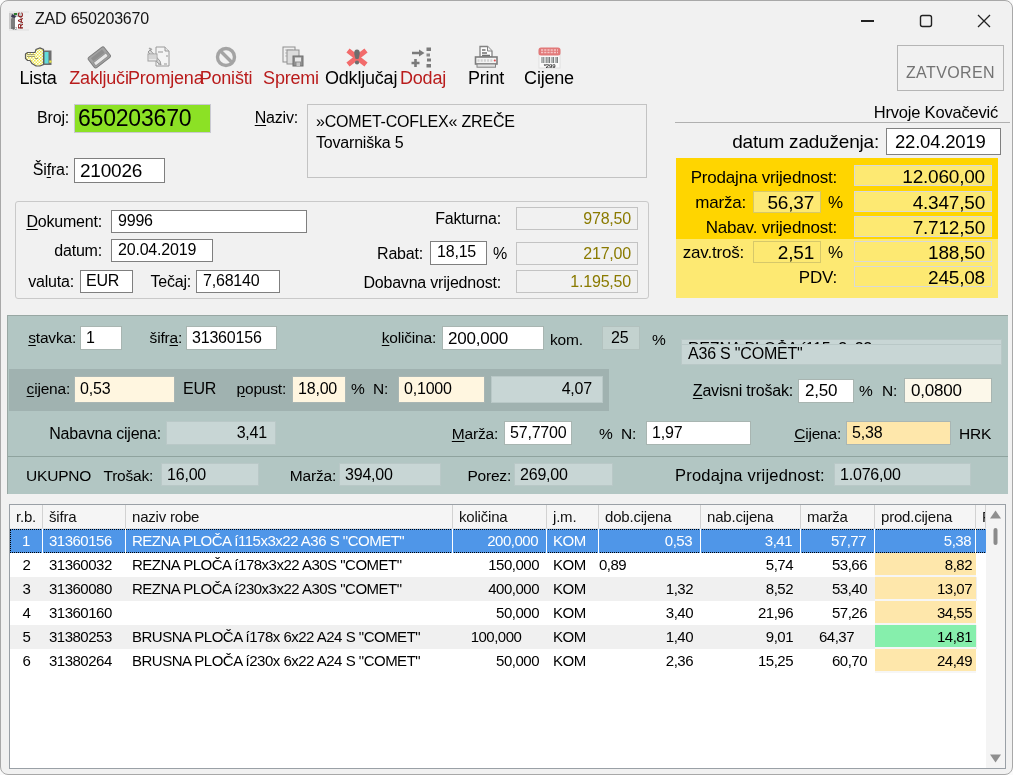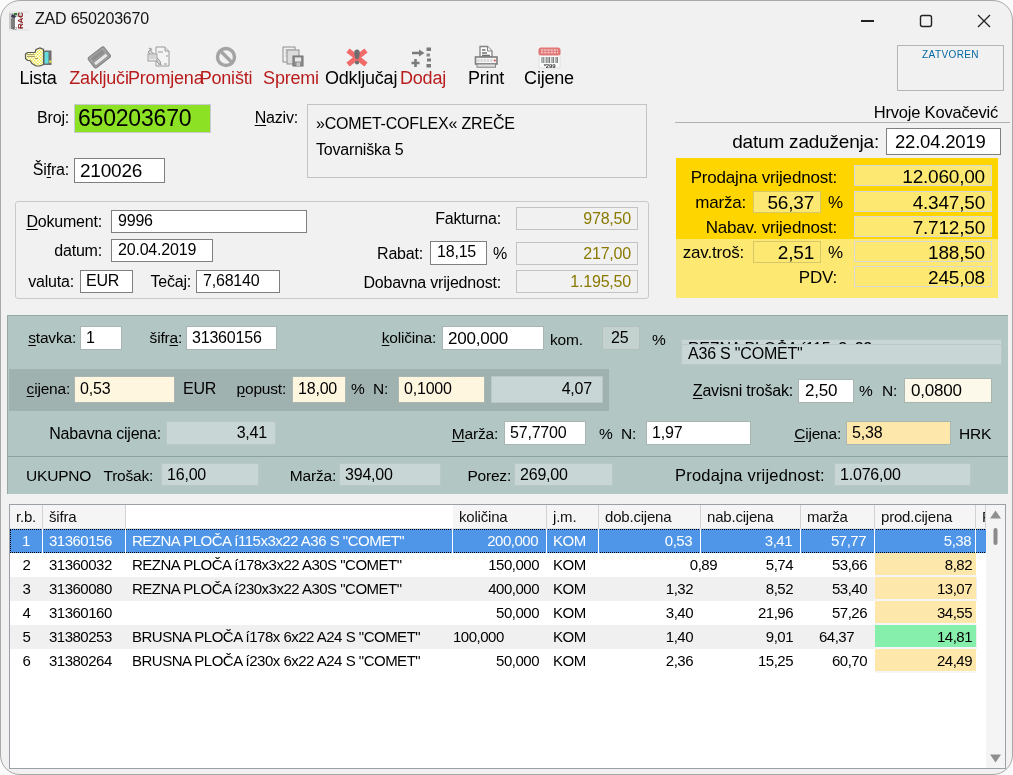--- a/index.html
+++ b/index.html
@@ -1,18 +1,18 @@
 <!DOCTYPE html>
 <html><head>
 <meta charset="utf-8">
 <style>
 * { margin:0; padding:0; box-sizing:border-box; }
 html,body { width:1013px; height:775px; background:#fafafa; font-family:"Liberation Sans", sans-serif; letter-spacing:-0.2px; }
 #win { position:absolute; left:0; top:0; width:1013px; height:775px; background:#f1f1f1;
-  border:1px solid #a8a8a8; border-radius:20px; overflow:hidden; }
+  border:1px solid #a8a8a8; border-radius:8px; overflow:hidden; }
 .ab { position:absolute; }
 .lbl { position:absolute; font-size:16px; color:#000; white-space:nowrap; }
 .inp { position:absolute; background:#fff; border:1px solid #7f7f7f; font-size:16px; color:#000; white-space:nowrap; overflow:hidden; padding-top:1px; }
 .ro  { position:absolute; background:#f1f1f1; border:1px solid #c0c0c0; font-size:16px; white-space:nowrap; overflow:hidden; padding-top:2px; }
 u { text-decoration:underline; text-underline-offset:2px; }
 
 #title { position:absolute; left:34px; top:9px; font-size:16px; color:#151515; }
 .tbtn { position:absolute; top:0; width:46px; height:40px; }
 
 .tool { position:absolute; top:44px; width:64px; text-align:center; }
@@ -170,27 +170,27 @@
               <line x1="23" y1="12" x2="23" y2="18"></line>
               <line x1="24.4" y1="12" x2="24.4" y2="18"></line>
             </g>
             <text x="16.5" y="22.5" font-size="6" text-anchor="middle" fill="#383838" font-family="Liberation Sans" font-weight="bold">*299</text>
           </svg></div>
         <div class="tx">Cijene</div>
       </div>
     </div>
 
   <div class="ab" style="left:896px;top:44px;width:107px;height:46px;border:1px solid #b5b5b5;background:#f1f1f1;text-align:center">
-    <div style="font-size:10px;color:#0369a1;margin-top:3px;letter-spacing:0.4px">ZATVOREN</div>
+    <div style="font-size:16px;color:#737373;margin-top:18px;letter-spacing:0.4px">ZATVOREN</div>
   </div>
 
   <div class="lbl" style="left:0px;width:68px;text-align:right;top:108px">Broj:</div>
   <div class="ab" style="left:73px;top:103px;width:137px;height:29px;background:#8ce125;border:1px solid #c9c9d2;font-size:23px;padding-left:3px">650203670</div>
   <div class="lbl" style="left:197px;width:100px;text-align:right;top:108px"><u>N</u>aziv:</div>
-  <div class="ro" style="left:306px;top:103px;width:340px;height:74px;border-color:#c3c3c3;padding:6px 0 0 8px;line-height:26px">»COMET-COFLEX« ZREČE<br>Tovarniška 5</div>
+  <div class="ro" style="left:306px;top:103px;width:340px;height:74px;border-color:#c3c3c3;padding:6px 0 0 8px;line-height:21px">»COMET-COFLEX« ZREČE<br>Tovarniška 5</div>
   <div class="lbl" style="left:0px;width:68px;text-align:right;top:160px">Ši<u>f</u>ra:</div>
   <div class="inp" style="left:73px;top:157px;width:91px;height:25px;font-size:19px;padding-left:5px">210026</div>
 
   <div class="ab" style="left:14px;top:200px;width:634px;height:98px;border:1px solid #c9c9c9;border-radius:3px"></div>
   <div class="lbl" style="left:21px;width:80px;text-align:right;top:212px"><u>D</u>okument:</div>
   <div class="inp" style="left:110px;top:209px;width:196px;height:23px;padding-left:6px">9996</div>
   <div class="lbl" style="left:21px;width:80px;text-align:right;top:241px">datum:</div>
   <div class="inp" style="left:110px;top:238px;width:102px;height:23px;padding-left:6px">20.04.2019</div>
   <div class="lbl" style="left:0px;width:73px;text-align:right;top:272px">valuta:</div>
   <div class="inp" style="left:79px;top:269px;width:53px;height:23px;padding-left:5px">EUR</div>
@@ -253,41 +253,42 @@
   <div class="sbox sg" style="left:490px;top:375px;width:112px;height:27px;padding:3px 10px 0 0;text-align:right">4,07</div>
   <div class="slbl" style="left:672px;width:120px;text-align:right;top:381px;font-size:16px"><u>Z</u>avisni trošak:</div>
   <div class="sbox white" style="left:797px;top:378px;width:56px;height:24px;padding:1px 0 0 6px;font-size:17px">2,50</div>
   <div class="slbl" style="left:858px;top:381px">%</div>
   <div class="slbl" style="left:881px;top:381px">N:</div>
   <div class="sbox" style="left:903px;top:377px;width:88px;height:25px;background:#fcf8ea;border:1px solid #a8b5b1;padding:2px 0 0 6px;font-size:17px">0,0800</div>
 
   <div class="slbl" style="left:20px;width:140px;text-align:right;top:424px;font-size:16px">Nabavna cijena:</div>
   <div class="sbox sg" style="left:165px;top:420px;width:110px;height:24px;padding:2px 8px 0 0;text-align:right">3,41</div>
   <div class="slbl" style="left:437px;width:60px;text-align:right;top:424px"><u>M</u>arža:</div>
-  <div class="sbox white" style="left:503px;top:420px;width:82px;height:24px;padding:2px 0 4px 5px">57,7700</div>
+  <div class="sbox white" style="left:503px;top:420px;width:68px;height:24px;padding:2px 0 4px 5px">57,7700</div>
   <div class="slbl" style="left:598px;top:424px">%</div>
   <div class="slbl" style="left:620px;top:424px">N:</div>
   <div class="sbox white" style="left:645px;top:420px;width:105px;height:24px;padding:2px 0 0 5px">1,97</div>
   <div class="slbl" style="left:780px;width:60px;text-align:right;top:424px"><u>C</u>ijena:</div>
   <div class="sbox" style="left:845px;top:420px;width:105px;height:24px;background:#fee7ab;border:1px solid #a9b6b4;padding:2px 0 0 5px">5,38</div>
   <div class="slbl" style="left:958px;top:424px">HRK</div>
 
   <div class="ab" style="left:7px;top:455px;width:1000px;height:1px;background:#8fa39e"></div>
   <div class="slbl" style="left:25px;top:466px">UKUPNO&nbsp;&nbsp;&nbsp;Trošak:</div>
   <div class="sbox sg" style="left:160px;top:462px;width:98px;height:23px;padding:2px 0 0 5px">16,00</div>
   <div class="slbl" style="left:278px;width:57px;text-align:right;top:466px">Marža:</div>
   <div class="sbox sg" style="left:338px;top:462px;width:102px;height:23px;padding:2px 0 0 5px">394,00</div>
   <div class="slbl" style="left:455px;width:55px;text-align:right;top:466px">Porez:</div>
   <div class="sbox sg" style="left:513px;top:462px;width:99px;height:23px;padding:2px 0 0 5px">269,00</div>
   <div class="slbl" style="left:674px;top:465px;font-size:16.5px;letter-spacing:0.2px">Prodajna vrijednost:</div>
   <div class="sbox sg" style="left:833px;top:462px;width:137px;height:23px;padding:2px 0 0 5px">1.076,00</div>
 
   <div id="grid">
       <div class="hc" style="left:0px;width:33px">r.b.</div>
       <div class="hc" style="left:33px;width:83px">šifra</div>
+      <div class="hc" style="left:116px;width:327px">naziv robe</div>
       <div class="hc" style="left:443px;width:94px">količina</div>
       <div class="hc" style="left:537px;width:52px">j.m.</div>
       <div class="hc" style="left:589px;width:102px">dob.cijena</div>
       <div class="hc" style="left:691px;width:100px">nab.cijena</div>
       <div class="hc" style="left:791px;width:74px">marža</div>
       <div class="hc" style="left:865px;width:101px">prod.cijena</div>
       <div class="hc" style="left:966px;width:10px">P</div>
       <div style="position:absolute;left:0;top:23px;width:976px;height:1px;background:#e2e2e2"></div>
       <div class="row" style="top:24px;width:977px;background:#4f96e8;outline:1px dotted #000;outline-offset:-1px">
         <div class="cell" style="left:0px;width:33px;text-align:center;color:#fff;border-right:1px solid #fff;">1</div>
@@ -299,21 +300,21 @@
         <div class="cell" style="left:691px;width:100px;text-align:right;padding-right:8px;color:#fff;border-right:1px solid #fff;">3,41</div>
         <div class="cell" style="left:791px;width:74px;text-align:right;padding-right:8px;color:#fff;border-right:1px solid #fff;">57,77</div>
         <div class="cell" style="left:865px;width:101px;text-align:right;padding-right:4px;color:#fff;border-right:1px solid #fff;">5,38</div>
       </div>
       <div class="row" style="top:48px;width:967px;background:#fff">
         <div class="cell" style="left:0px;width:33px;text-align:center;">2</div>
         <div class="cell" style="left:33px;width:83px;padding-left:6px;">31360032</div>
         <div class="cell" style="left:116px;width:327px;padding-left:6px;">REZNA PLOČA í178x3x22 A30S "COMET"</div>
         <div class="cell" style="left:443px;width:94px;text-align:right;padding-right:8px;">150,000</div>
         <div class="cell" style="left:537px;width:52px;padding-left:6px;">KOM</div>
-        <div class="cell" style="left:613px;width:102px;text-align:right;padding-right:8px;">0,89</div>
+        <div class="cell" style="left:589px;width:102px;text-align:left;padding-right:8px;">0,89</div>
         <div class="cell" style="left:691px;width:100px;text-align:right;padding-right:8px;">5,74</div>
         <div class="cell" style="left:791px;width:74px;text-align:right;padding-right:8px;">53,66</div>
         <div class="cell" style="left:865px;width:101px;text-align:right;padding-right:4px;background:#fee7ab;border-bottom:2px solid #f6f6f6;">8,82</div>
       </div>
       <div class="row" style="top:72px;width:967px;background:#f0f0f0">
         <div class="cell" style="left:0px;width:33px;text-align:center;">3</div>
         <div class="cell" style="left:33px;width:83px;padding-left:6px;">31360080</div>
         <div class="cell" style="left:116px;width:327px;padding-left:6px;">REZNA PLOČA í230x3x22 A30S "COMET"</div>
         <div class="cell" style="left:443px;width:94px;text-align:right;padding-right:8px;">400,000</div>
         <div class="cell" style="left:537px;width:52px;padding-left:6px;">KOM</div>
@@ -329,21 +330,21 @@
         <div class="cell" style="left:537px;width:52px;padding-left:6px;">KOM</div>
         <div class="cell" style="left:589px;width:102px;text-align:right;padding-right:8px;">3,40</div>
         <div class="cell" style="left:691px;width:100px;text-align:right;padding-right:8px;">21,96</div>
         <div class="cell" style="left:791px;width:74px;text-align:right;padding-right:8px;">57,26</div>
         <div class="cell" style="left:865px;width:101px;text-align:right;padding-right:4px;background:#fee7ab;border-bottom:2px solid #f6f6f6;">34,55</div>
       </div>
       <div class="row" style="top:120px;width:967px;background:#f0f0f0">
         <div class="cell" style="left:0px;width:33px;text-align:center;">5</div>
         <div class="cell" style="left:33px;width:83px;padding-left:6px;">31380253</div>
         <div class="cell" style="left:116px;width:327px;padding-left:6px;">BRUSNA PLOČA í178x 6x22 A24 S "COMET"</div>
-        <div class="cell" style="left:443px;width:94px;text-align:left;padding-right:8px;">100,000</div>
+        <div class="cell" style="left:443px;width:94px;text-align:center;padding-right:8px;">100,000</div>
         <div class="cell" style="left:537px;width:52px;padding-left:6px;">KOM</div>
         <div class="cell" style="left:589px;width:102px;text-align:right;padding-right:8px;">1,40</div>
         <div class="cell" style="left:691px;width:100px;text-align:right;padding-right:8px;">9,01</div>
         <div class="cell" style="left:785px;width:74px;text-align:right;padding-right:15px;">64,37</div>
         <div class="cell" style="left:865px;width:101px;text-align:right;padding-right:4px;background:#86efac;border-bottom:2px solid #f6f6f6;">14,81</div>
       </div>
       <div class="row" style="top:144px;width:967px;background:#fff">
         <div class="cell" style="left:0px;width:33px;text-align:center;">6</div>
         <div class="cell" style="left:33px;width:83px;padding-left:6px;">31380264</div>
         <div class="cell" style="left:116px;width:327px;padding-left:6px;">BRUSNA PLOČA í230x 6x22 A24 S "COMET"</div>

